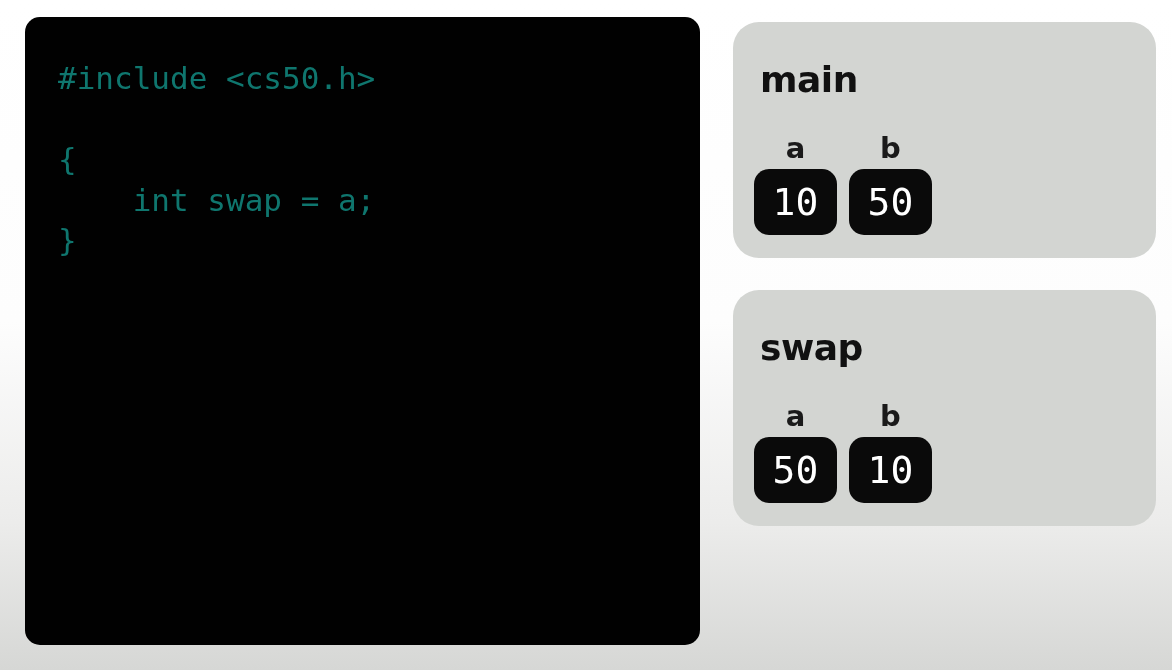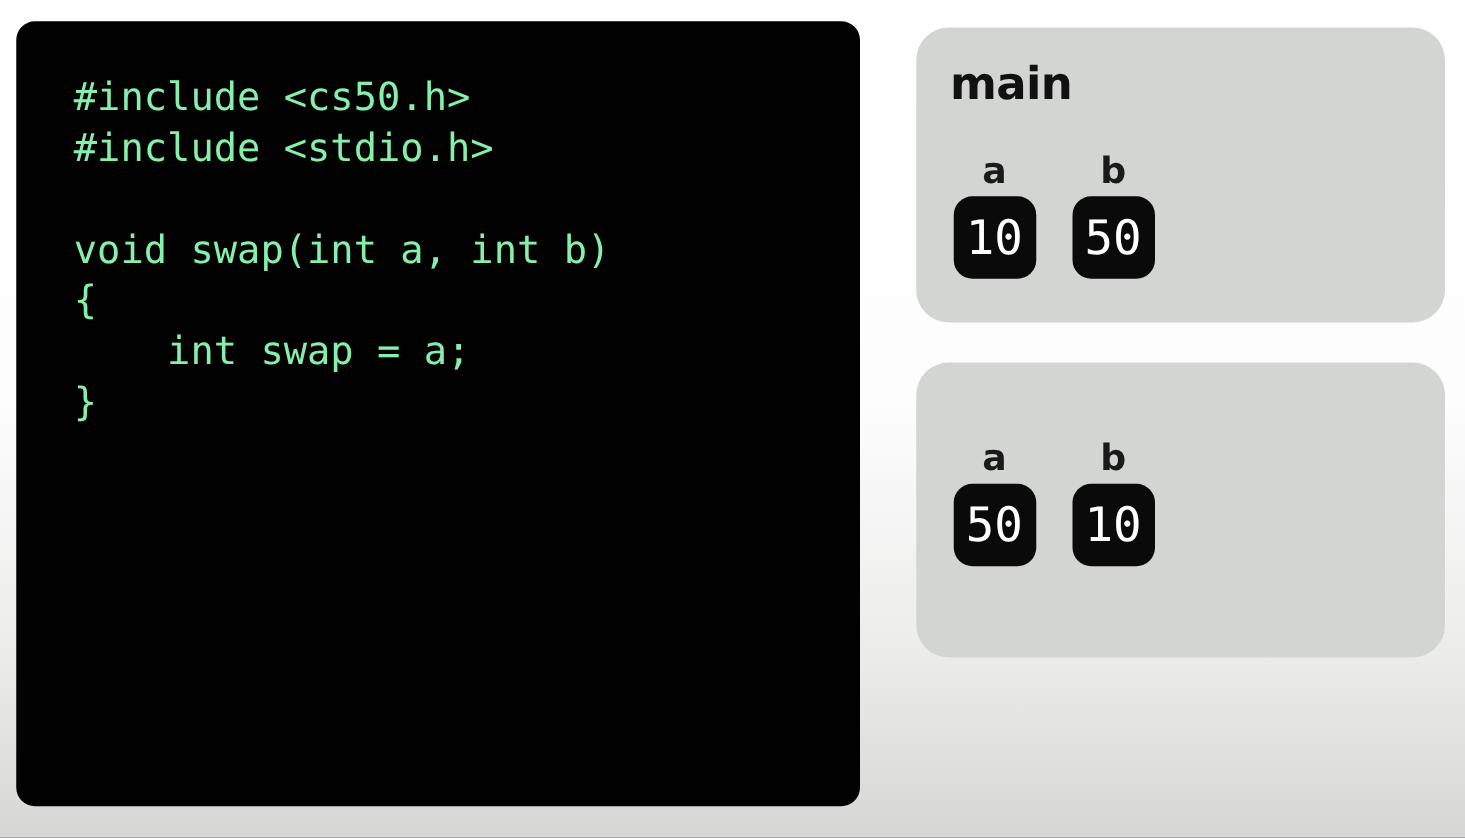--- a/index.html
+++ b/index.html
@@ -15,29 +15,29 @@
   .stage {
     position: relative;
     width: 1172px;
     height: 670px;
     background: linear-gradient(180deg, #ffffff 0%, #fdfdfd 48%, #ececeb 78%, #d6d7d5 100%);
   }
 
   
   .code-panel {
     position: absolute;
-    left: 13px;
+    left: 25px;
     top: 17px;
     width: 675px;
     height: 628px;
     background: #010101;
     border-radius: 15px;
     box-sizing: border-box;
-    padding: 41px 10px 0 46px;
-    color: #86efac;
+    padding: 41px 10px 0 33px;
+    color: #0f766e;
     font-family: "DejaVu Sans Mono", monospace;
     font-size: 31px;
   }
   .code-line {
     height: 40.6px;
     line-height: 40.6px;
     white-space: pre;
   }
 
   
@@ -48,21 +48,21 @@
     height: 236px;
     background: #d3d5d2;
     border-radius: 26px;
     box-sizing: border-box;
     padding: 27px 0 0 25px;
   }
   .frame-main { top: 22px; }
   .frame-swap { top: 290px; }
 
   .frame-title {
-    margin: 0 0 0 2px;
+    margin: 12px 0 0 2px;
     font-size: 36px;
     line-height: 38px;
     font-weight: 700;
     letter-spacing: -0.5px;
     color: #111111;
   }
   .vars {
     display: flex;
     gap: 20px;
     margin-top: 34px;
@@ -75,44 +75,42 @@
   }
   .var-label {
     font-size: 29px;
     line-height: 30px;
     font-weight: 700;
     color: #1a1a1a;
     margin-bottom: 6px;
     text-align: center;
   }
   .var-box {
-    width: 66px;
+    width: 83px;
     height: 66px;
     background: #0a0a0a;
     border-radius: 15px;
     display: flex;
     align-items: center;
     justify-content: center;
   }
   .var-value {
     color: #ffffff;
     font-family: "DejaVu Sans Mono", monospace;
     font-size: 38px;
   }
 </style>
 </head>
 <body>
 
 <div class="stage">
 
   <div class="code-panel">
     <div class="code-line">#include &lt;cs50.h&gt;</div>
-    <div class="code-line">#include &lt;stdio.h&gt;</div>
     <div class="code-line"></div>
-    <div class="code-line">void swap(int a, int b)</div>
     <div class="code-line">{</div>
     <div class="code-line">    int swap = a;</div>
     <div class="code-line">}</div>
   </div>
 
   <section class="frame frame-main">
     <h2 class="frame-title">main</h2>
     <div class="vars">
       <div class="var">
         <div class="var-label">a</div>
@@ -123,20 +121,21 @@
       <div class="var">
         <div class="var-label">b</div>
         <div class="var-box">
           <span class="var-value">50</span>
         </div>
       </div>
     </div>
   </section>
 
   <section class="frame frame-swap">
+    <h2 class="frame-title">swap</h2>
     <div class="vars">
       <div class="var">
         <div class="var-label">a</div>
         <div class="var-box">
           <span class="var-value">50</span>
         </div>
       </div>
       <div class="var">
         <div class="var-label">b</div>
         <div class="var-box">

